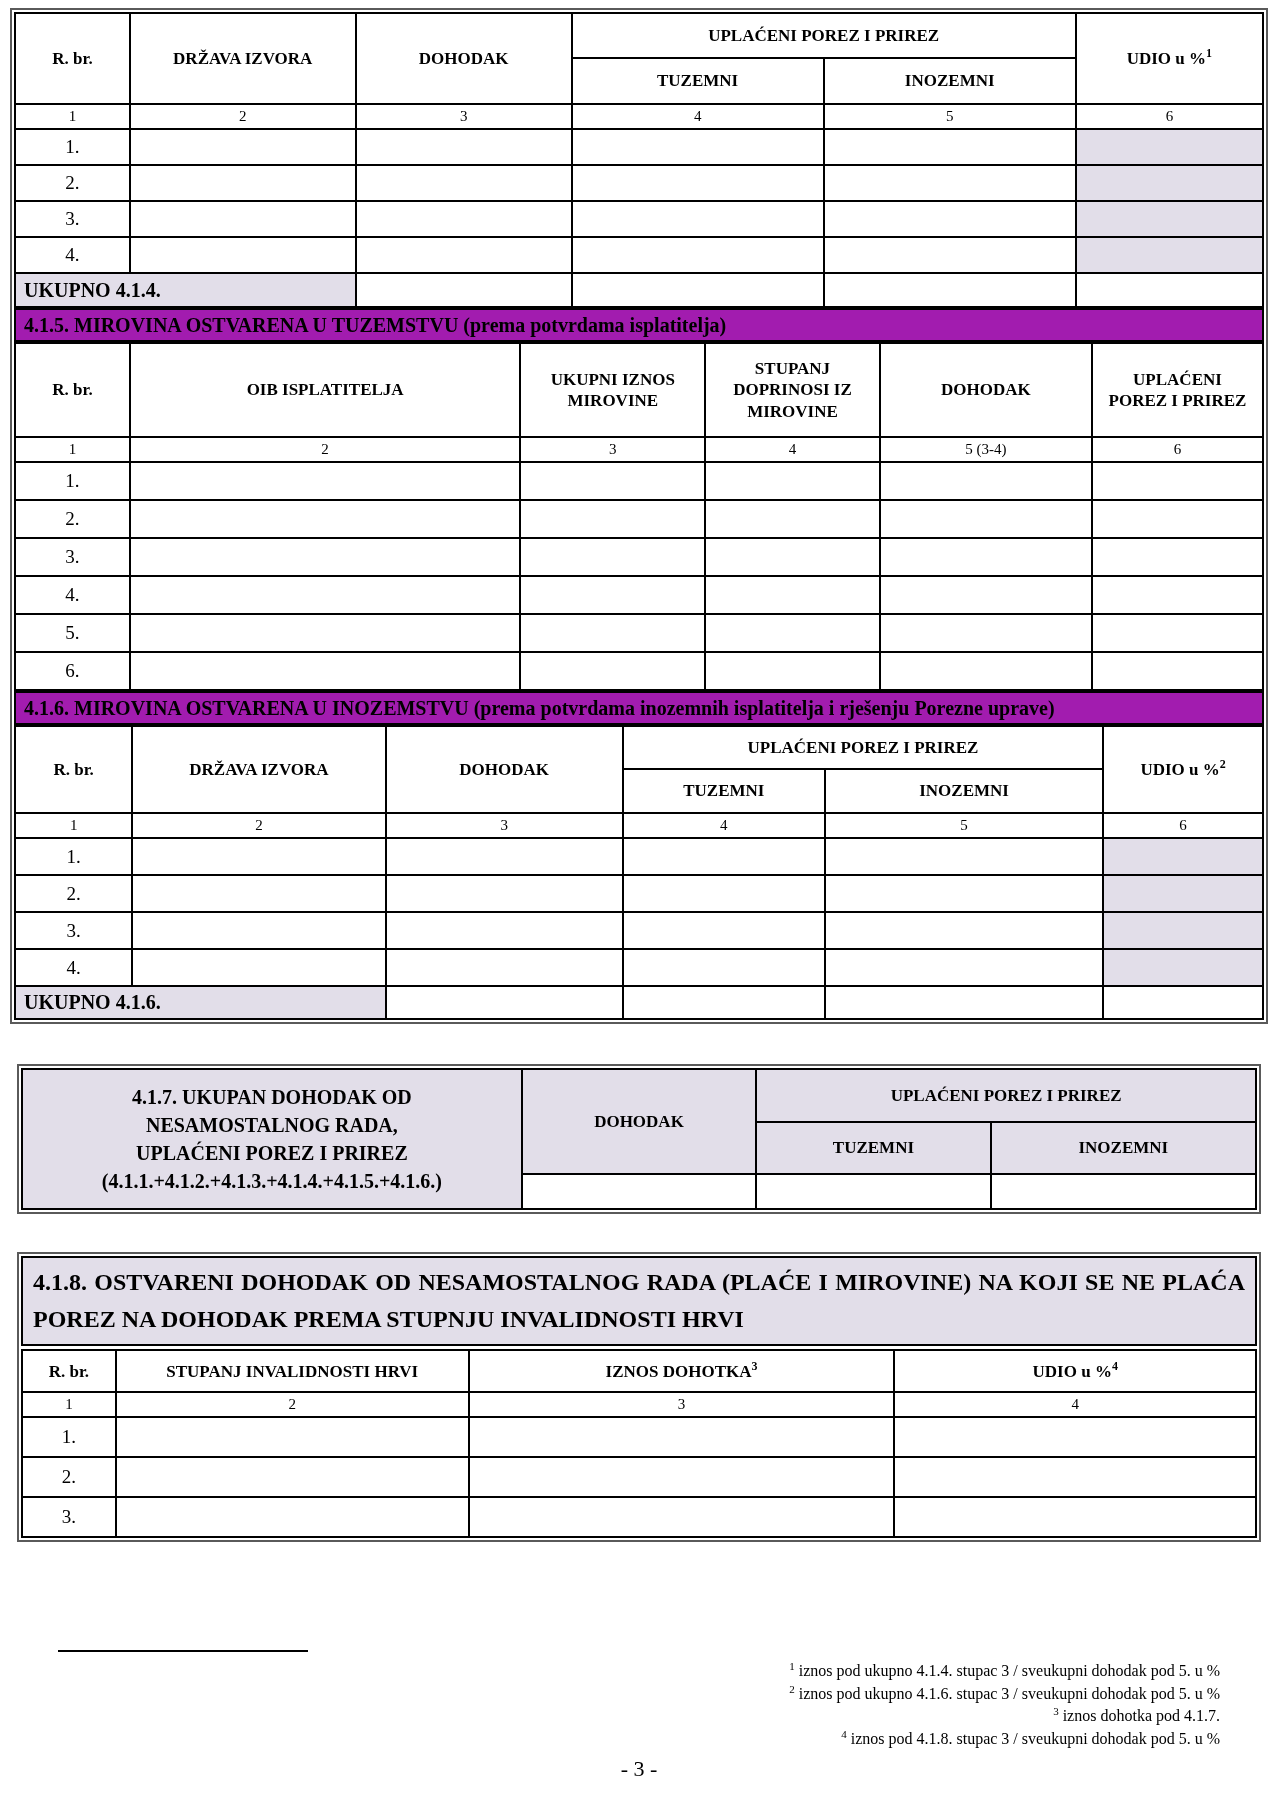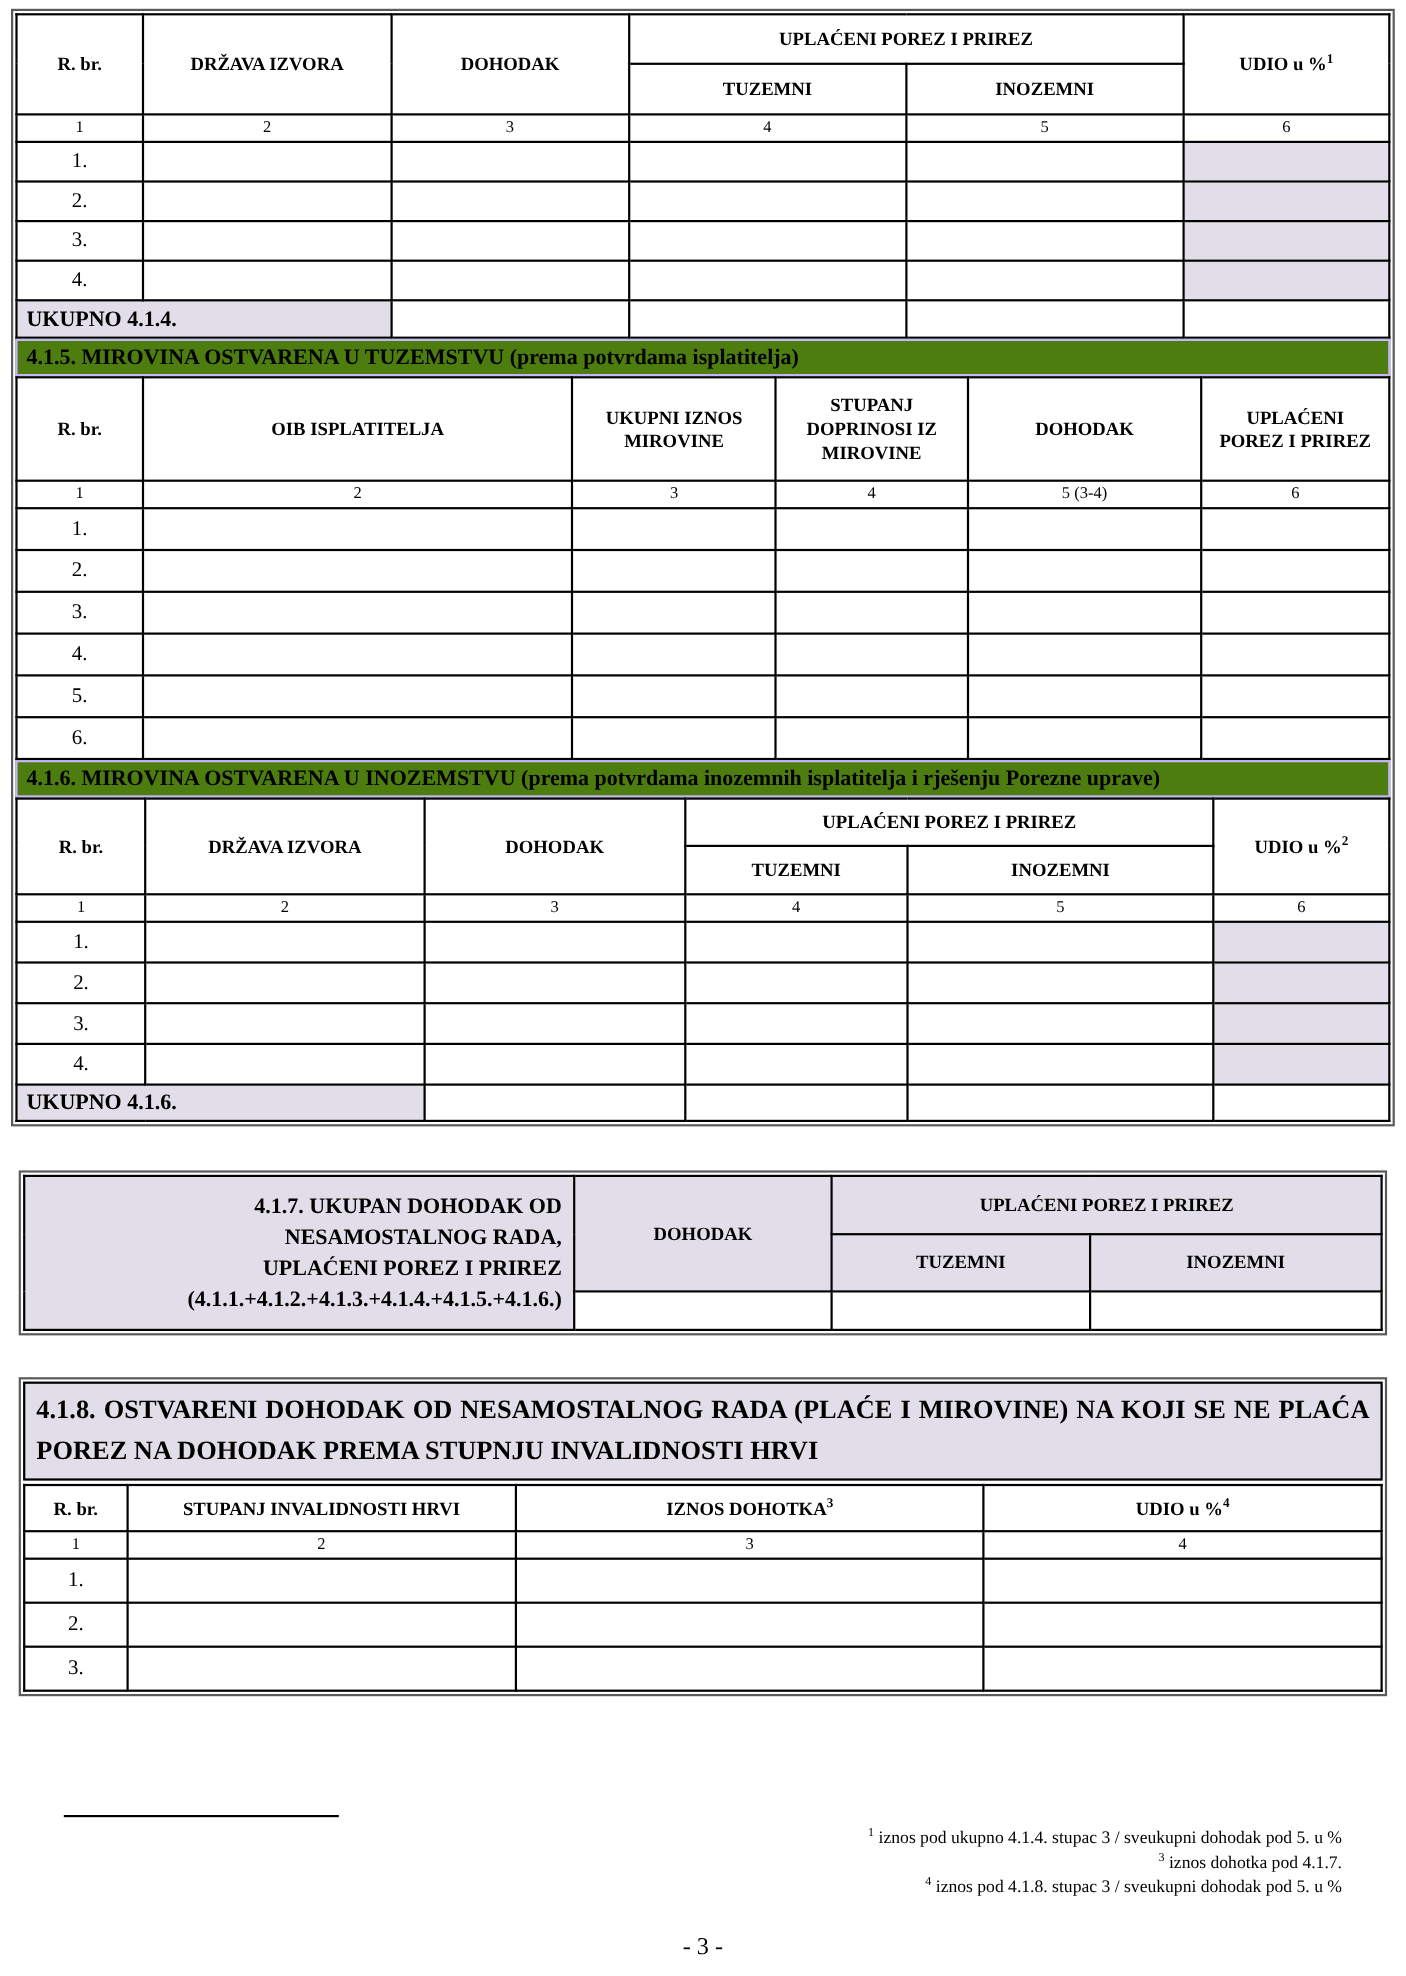--- a/index.html
+++ b/index.html
@@ -22,28 +22,28 @@
   }
   .hdr { font-weight: bold; font-size: 17px; line-height: 1.25; }
   .num { font-weight: normal; font-size: 15px; height: 25px; padding: 0 4px; }
   .rownum { font-weight: normal; font-size: 19px; }
   .shade { background: var(--shade); }
   .total {
     text-align: left; font-weight: bold; font-size: 20px;
     background: var(--shade); padding-left: 8px;
   }
   .section-title {
-    border: 2px solid #c4b5fd; font-weight: bold; font-size: 20px;
-    padding: 4px 26px 3px 8px; background: #4d7c0f; text-align: left;
+    border: 2px solid #000000; font-weight: bold; font-size: 20px;
+    padding: 4px 26px 3px 8px; background: #a21caf; text-align: left;
   }
   .line { display: block; }
 
   .block-417 { margin: 40px 7px 0 7px; }
   .label-417 {
-    text-align: right; font-weight: bold; font-size: 20px;
+    text-align: center; font-weight: bold; font-size: 20px;
     line-height: 1.4; padding: 6px 10px; background: var(--shade);
   }
   .block-418 { margin: 38px 7px 0 7px; }
   .title-418 {
     border: 2px solid #000; background: var(--shade);
     font-weight: bold; font-size: 24px; line-height: 1.55;
     padding: 6px 10px; margin-bottom: 3px; text-align: left;
   }
   .title-418 .justify-line { text-align: justify; text-align-last: justify; }
 
@@ -373,19 +373,20 @@
         <td></td>
         <td></td>
       </tr>
     </tbody>
       </table>
   </div>
 
   <div class="footer">
     <div class="footnote-rule"></div>
     <div class="footnote"><sup>1</sup> <span>iznos pod ukupno 4.1.4. stupac 3 / sveukupni dohodak pod 5. u %</span></div>
+    <div class="footnote"><sup>2</sup> <span>iznos pod ukupno 4.1.6. stupac 3 / sveukupni dohodak pod 5. u %</span></div>
     <div class="footnote"><sup>3</sup> <span>iznos dohotka pod  4.1.7.</span></div>
     <div class="footnote"><sup>4</sup> <span>iznos pod 4.1.8. stupac 3 / sveukupni dohodak pod 5. u %</span></div>
   </div>
 
   <div class="page-number">- 3 -</div>
 
 </div>
 
 </body></html>

